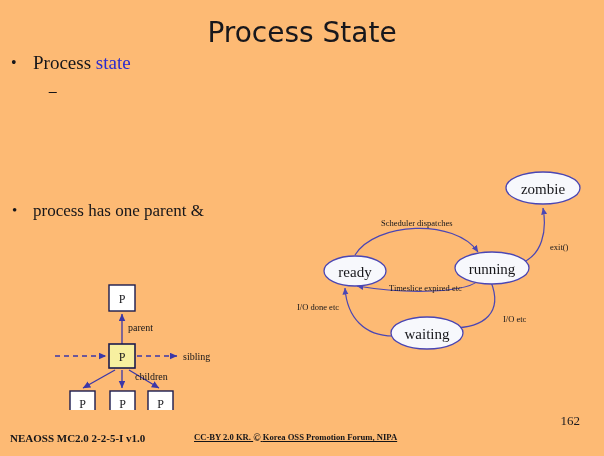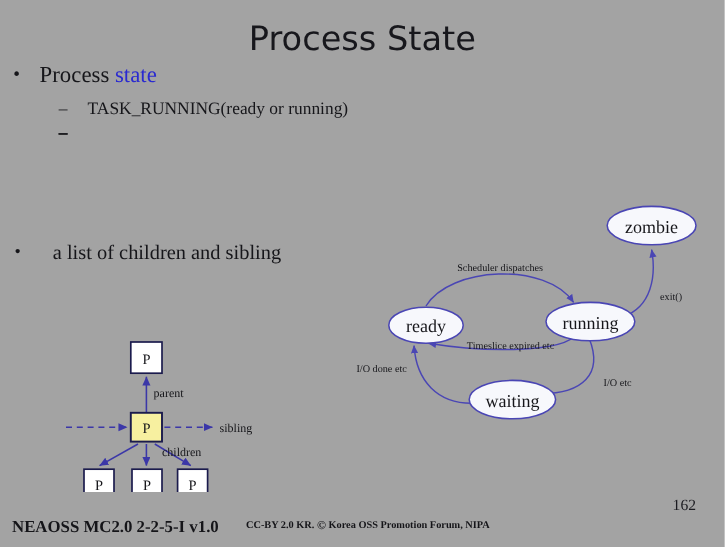--- a/index.html
+++ b/index.html
@@ -4,21 +4,21 @@
 <style>
   html, body {
     margin: 0;
     padding: 0;
     background: #ffffff;
   }
   #slide {
     position: relative;
     width: 604px;
     height: 456px;
-    background: #a3a3a3;
+    background: #fdba74;
     overflow: hidden;
     font-family: "Liberation Serif", "DejaVu Serif", serif;
     color: #111111;
   }
 
   
   .slide-title {
     position: absolute;
     left: 0;
     top: 16px;
@@ -120,73 +120,73 @@
     right: 24px;
     top: 413px;
     font-size: 13px;
     color: #1b1b20;
     margin-left: 25px;
   }
   .footer-left {
     position: absolute;
     left: 10px;
     top: 432px;
-    font-size: 14px;
+    font-size: 11px;
     font-weight: bold;
     color: #151519;
     font-family: "Liberation Serif", "DejaVu Serif", serif;
   }
   .footer-right {
     position: absolute;
-    left: 205px;
+    left: 194px;
     top: 432px;
     font-size: 8.6px;
     font-weight: bold;
     color: #151519;
     font-family: "Liberation Serif", "DejaVu Serif", serif;
     white-space: nowrap;
+    text-decoration: underline;
   }
   .cc-mark {
     display: inline-block;
     font-size: 10px;
     vertical-align: -1px;
   }
 </style>
 </head>
 <body>
 
 <div id="slide">
 
   <div class="slide-title">Process State</div>
 
   <div class="bullet-l1" style="left:33px; top:52px;">
     <span class="dot">•</span><span>Process </span><span class="link-state">state</span>
   </div>
 
   <div class="sub-list">
     <div class="sub-item">
-      <span class="dash">–</span><span>TASK_RUNNING(ready or running)</span>
+      <span class="dash">–</span>
     </div>
     <div class="sub-item">
       <span class="dash">–</span>
     </div>
     <div class="sub-item">
       <span class="dash">–</span>
     </div>
     <div class="sub-item">
       <span class="dash">–</span>
     </div>
     <div class="sub-item">
       <span class="dash">–</span>
     </div>
   </div>
 
   <div class="para2">
-    <span class="dot">•</span>
-    <span class="l2">a list of children and sibling</span>
+    <span class="dot">•</span><span>process has one parent &amp;</span>
   </div>
 
   <svg class="diagram" id="tree-diagram" width="215" height="128" viewBox="0 0 215 128">
     <defs>
       <marker id="arrowNavy" markerWidth="7" markerHeight="7" refX="5.6" refY="2.6" orient="auto" markerUnits="strokeWidth">
         <path d="M0,0 L5.8,2.6 L0,5.2 z" fill="#3b37a8"></path>
       </marker>
     </defs>
 
     <g>

